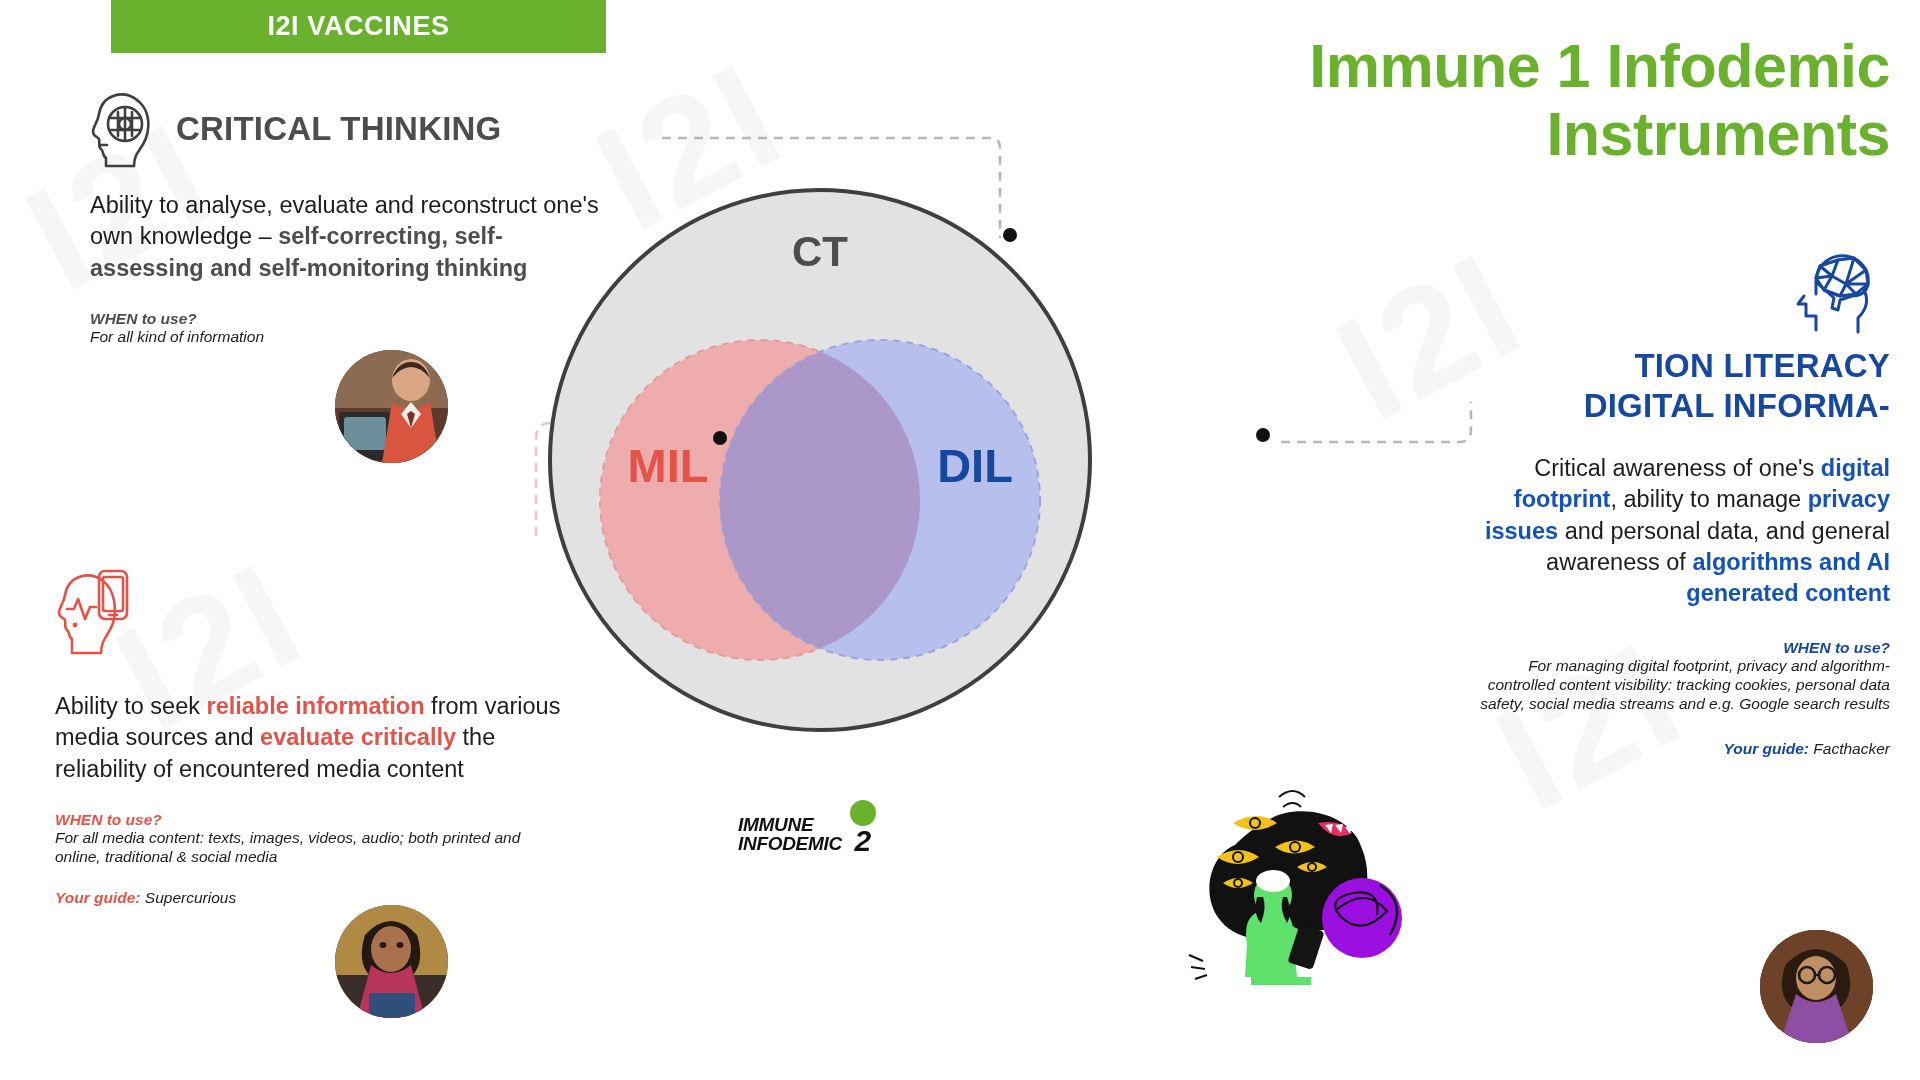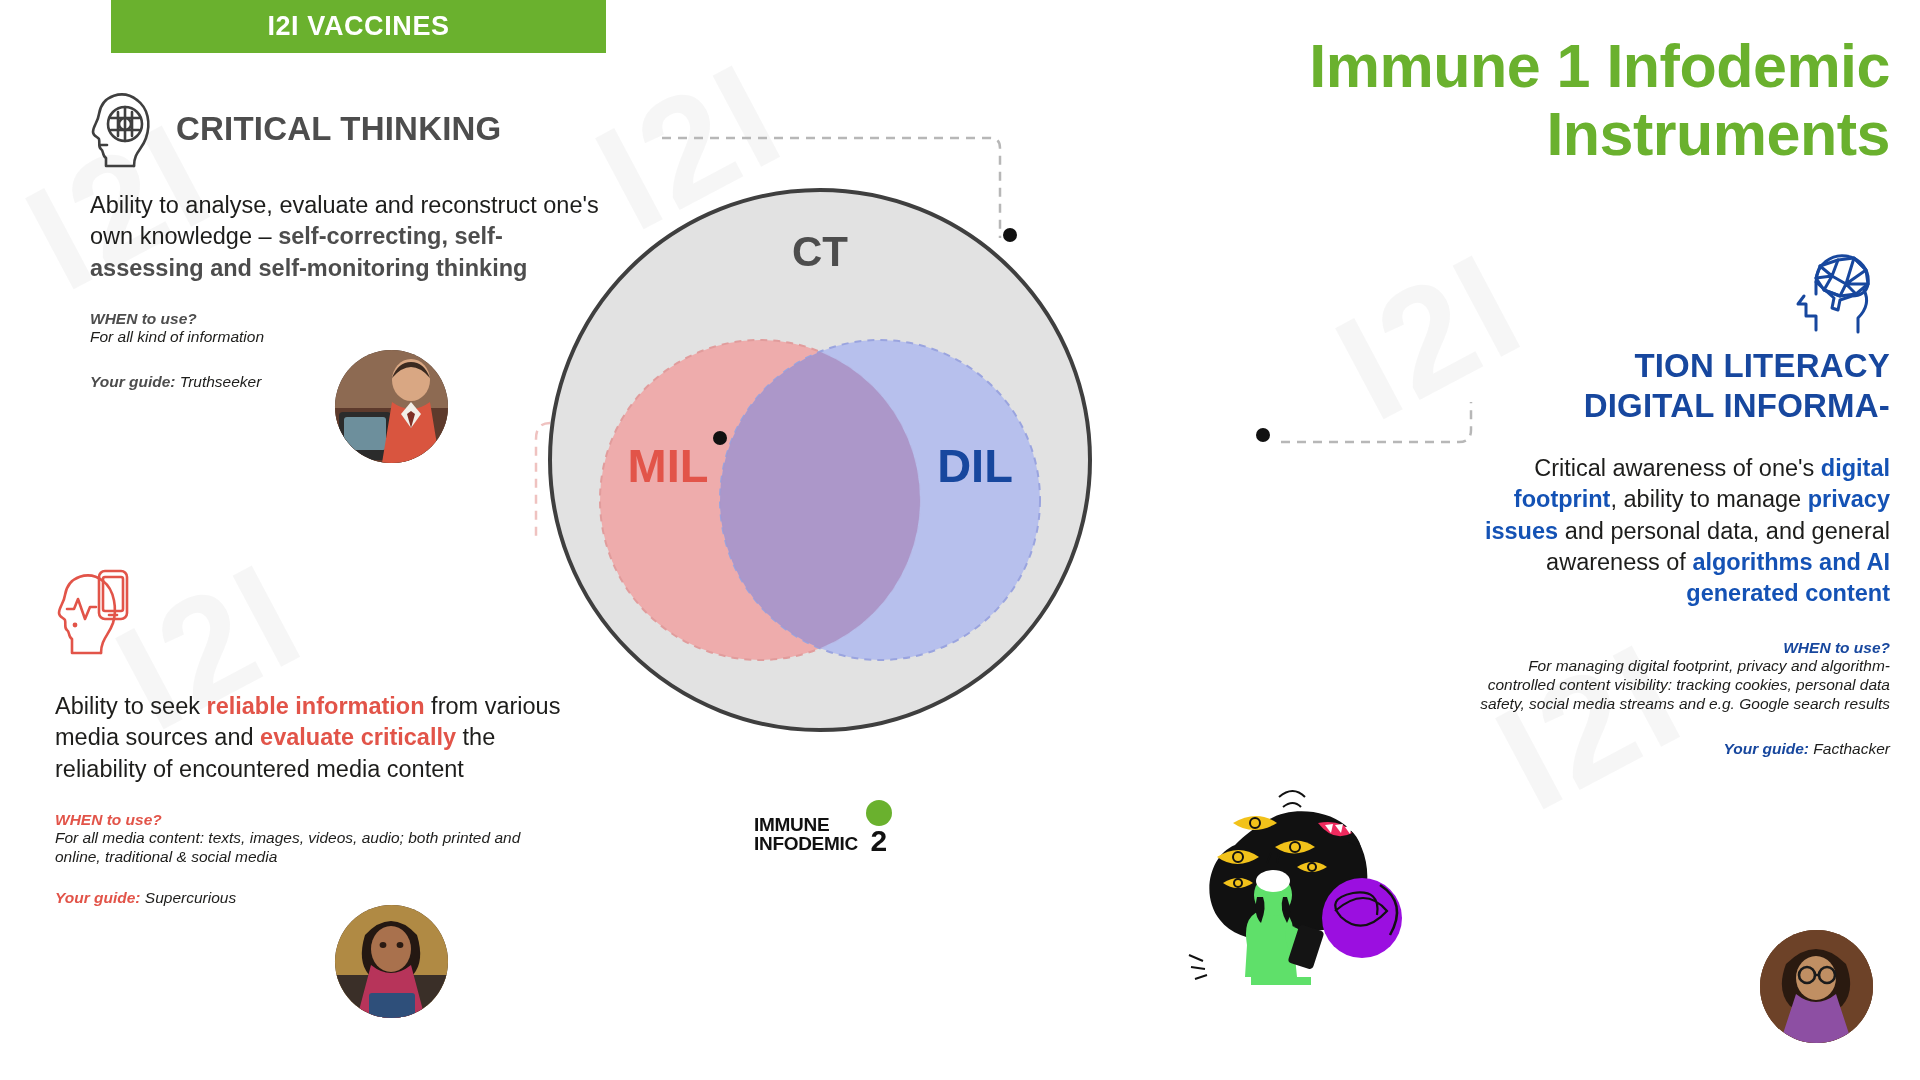--- a/index.html
+++ b/index.html
@@ -71,21 +71,21 @@
   .avatar svg { display: block; }
 
   
   #venn { position: absolute; left: 540px; top: 170px; width: 560px; height: 580px; z-index: 4; }
   .venn-label { font-weight: 700; }
 
   
   .connector { position: absolute; z-index: 3; }
 
   
-  .logo { position: absolute; left: 754px; top: 800px; z-index: 8; }
+  .logo { position: absolute; left: 738px; top: 800px; z-index: 8; font-style: italic; }
   .logo-words { font-size: 19px; font-weight: 700; color: #111; line-height: .98; letter-spacing: -.3px; }
   .logo-dot { width: 26px; height: 26px; border-radius: 50%; background: #6ab12e; }
 
   
   .monster { position: absolute; left: 1175px; top: 785px; z-index: 8; }
 </style>
 </head>
 <body>
 
 <div id="stage">
@@ -163,24 +163,20 @@
           <circle cx="35" cy="34" r="6"></circle>
           <path d="M10 55 L 17 55"></path>
         </g>
       </svg>
       <div class="sec-title">CRITICAL THINKING</div>
     </div>
     <div class="body-txt" style="margin-top:22px; width:520px;"><span>Ability to analyse, evaluate and reconstruct one's own knowledge – </span><b>self-correcting, self-assessing and self-monitoring thinking</b></div>
     <div style="margin-top:26px;">
       <div class="when-label">WHEN to use?</div>
       <div class="when-body" style="width:300px;">For all kind of information</div>
-    </div>
-    <div class="guide-line" style="margin-top:26px;">
-      <b>Your guide:</b>
-      <span>Truthseeker</span>
     </div>
   </div>
 
   
   <div class="avatar" style="left:335px; top:350px; width:113px; height:113px;">
     <svg width="113" height="113" viewBox="0 0 113 113">
       <rect width="113" height="113" fill="#8d6a52"></rect>
       <rect x="0" y="58" width="113" height="55" fill="#5d3a2c"></rect>
       <rect x="4" y="62" width="52" height="48" rx="4" fill="#2b2b2b"></rect>
       <rect x="9" y="67" width="42" height="33" rx="3" fill="#6d8f9c"></rect>

